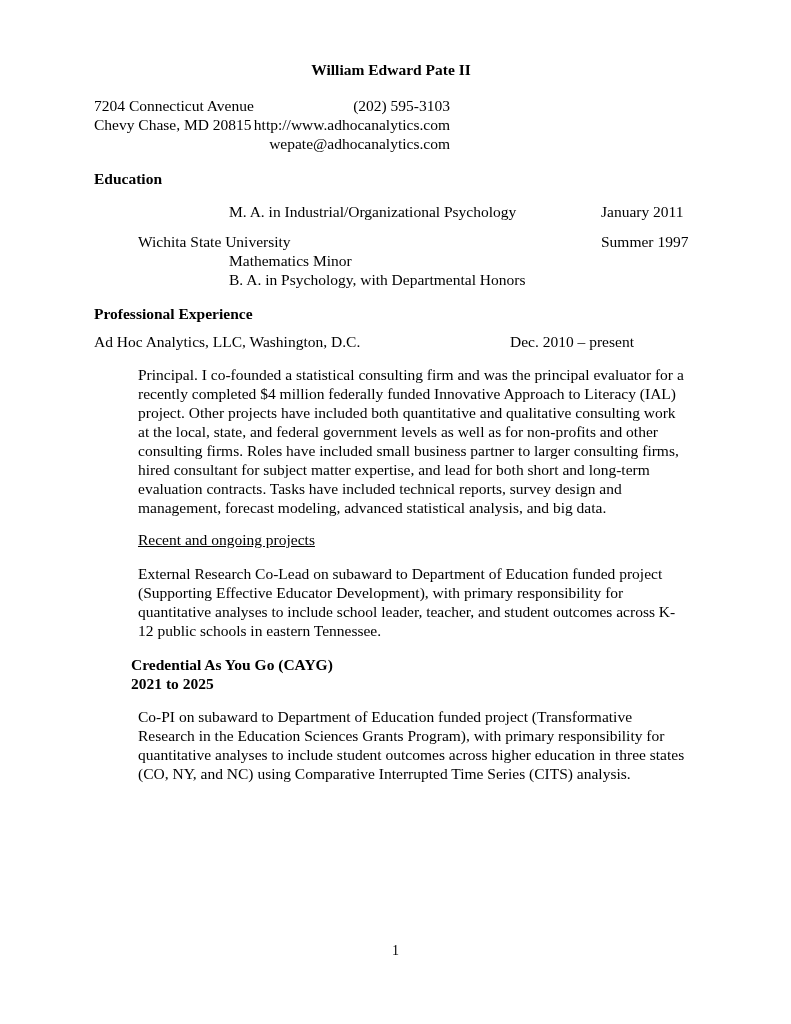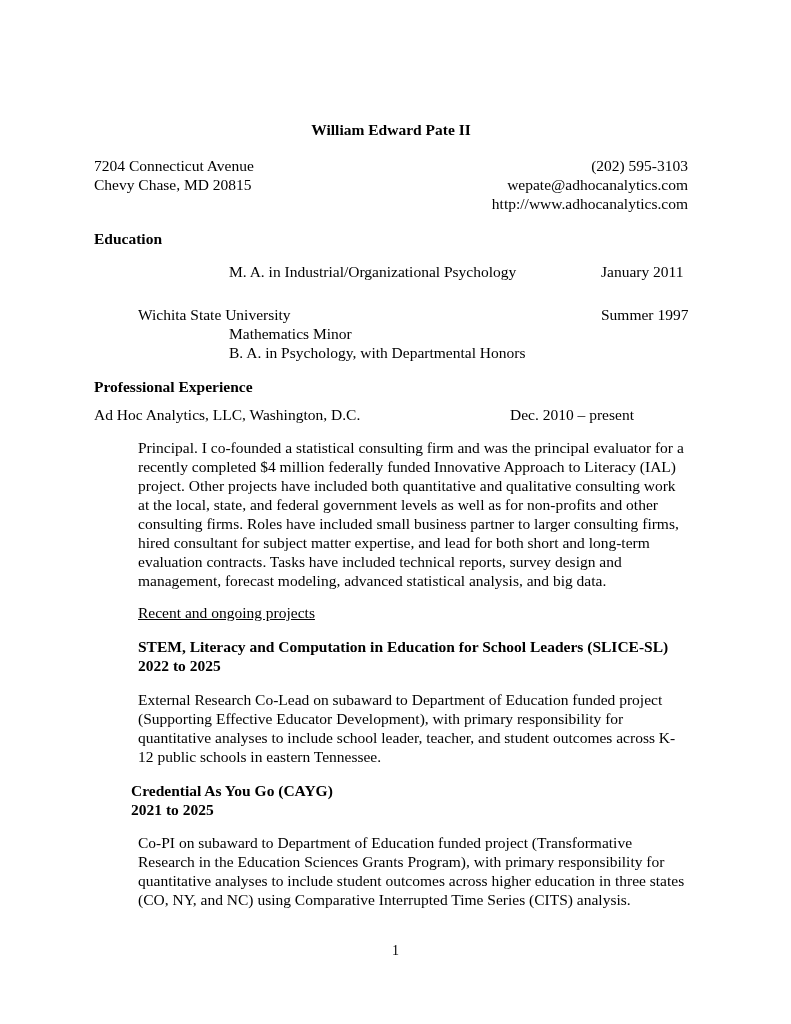--- a/index.html
+++ b/index.html
@@ -14,42 +14,41 @@
     font-size: 15.5px;
     line-height: 19px;
     color: #000000;
     position: relative;
     overflow: hidden;
   }
   .page {
     box-sizing: border-box;
     width: 791px;
     height: 1024px;
-    padding: 120px 103px 0 94px;
+    padding: 60px 103px 0 94px;
     position: relative;
   }
   .name {
     text-align: center;
     font-weight: bold;
     margin-bottom: 17px;
   }
   .contact {
     display: flex;
-    justify-content: space-between;
   }
   .contact-right {
     text-align: right;
   }
   .section-heading {
     font-weight: bold;
   }
   .heading-education { margin-top: 16px; }
   .heading-experience { margin-top: 15px; }
   .edu-entry-1 { margin-top: 14px; }
-  .edu-entry-2 { margin-top: 24px; }
+  .edu-entry-2 { margin-top: 11px; }
   .entry-row {
     position: relative;
   }
   .edu-date {
     position: absolute;
     left: 463px;
     top: 0;
     white-space: nowrap;
   }
   .edu-detail {
@@ -97,22 +96,22 @@
 
   <div class="name">William Edward Pate II</div>
 
   <div class="contact">
     <div class="contact-left">
       <div>7204 Connecticut Avenue</div>
       <div>Chevy Chase, MD 20815</div>
     </div>
     <div class="contact-right">
       <div>(202) 595-3103</div>
+      <div>http://www.adhocanalytics.com</div>
       <div>wepate@adhocanalytics.com</div>
-      <div>http://www.adhocanalytics.com</div>
     </div>
   </div>
 
   <div class="section-heading heading-education">Education</div>
 
   <div class="indent-block edu-entry-1">
     <div class="entry-row">
       <span class="edu-date">January 2011</span>
     </div>
     <div class="edu-detail">M. A. in Industrial/Organizational Psychology</div>
@@ -131,24 +130,20 @@
 
   <div class="employer-row">
     <span>Ad Hoc Analytics, LLC, Washington, D.C.</span>
     <span class="employer-date">Dec. 2010 – present</span>
   </div>
 
   <div class="indent-block summary-para">Principal. I co-founded a statistical consulting firm and was the principal evaluator for a recently completed $4 million federally funded Innovative Approach to Literacy (IAL) project. Other projects have included both quantitative and qualitative consulting work at the local, state, and federal government levels as well as for non-profits and other consulting firms. Roles have included small business partner to larger consulting firms, hired consultant for subject matter expertise, and lead for both short and long-term evaluation contracts. Tasks have included technical reports, survey design and management, forecast modeling, advanced statistical analysis, and big data.</div>
 
   <div class="indent-block projects-heading">Recent and ongoing projects</div>
 
-  <div class="indent-block project-title">
-    <div>STEM, Literacy and Computation in Education for School Leaders (SLICE-SL)</div>
-    <div>2022 to 2025</div>
-  </div>
 
   <div class="indent-block project-para-1">External Research Co-Lead on subaward to Department of Education funded project (Supporting Effective Educator Development), with primary responsibility for quantitative analyses to include school leader, teacher, and student outcomes across K-12 public schools in eastern Tennessee.</div>
 
   <div class="indent-block project-title project-title-2">
     <div>Credential As You Go (CAYG)</div>
     <div>2021 to 2025</div>
   </div>
 
   <div class="indent-block project-para-2">Co-PI on subaward to Department of Education funded project (Transformative Research in the Education Sciences Grants Program), with primary responsibility for quantitative analyses to include student outcomes across higher education in three states (CO, NY, and NC) using Comparative Interrupted Time Series (CITS) analysis.</div>
 

